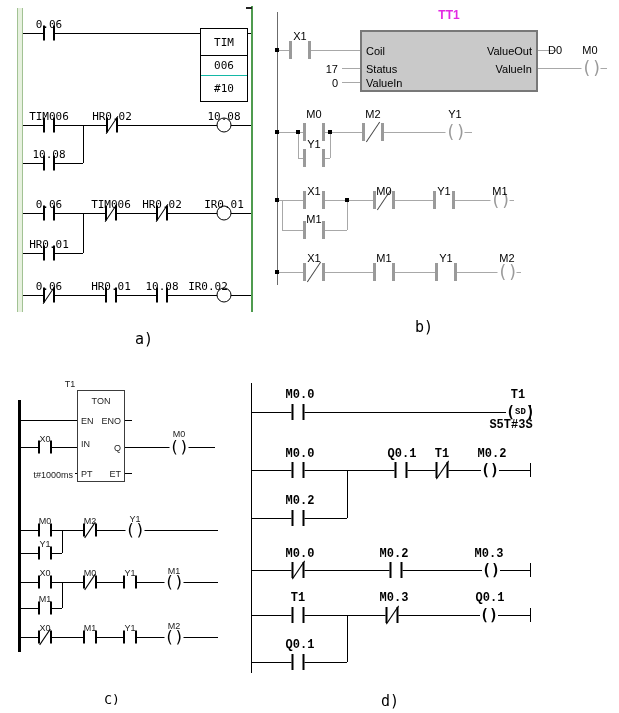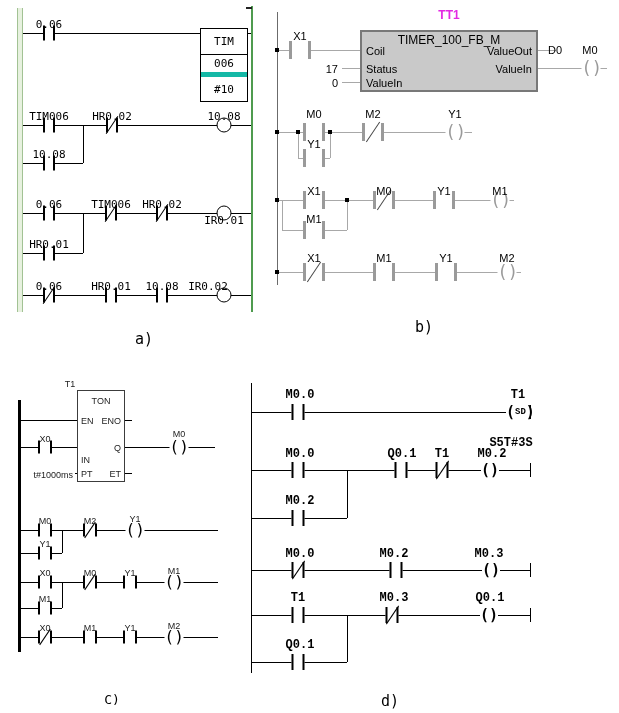--- a/index.html
+++ b/index.html
@@ -52,21 +52,21 @@
   .railband{position:absolute;left:17px;top:8px;width:4px;height:304px;background:#e7f1df;
             border-left:1px solid #a2c294;border-right:1px solid #a2c294;z-index:2}
   .raila{position:absolute;left:251px;top:6px;width:2px;height:306px;background:#4f9b4f;z-index:2}
   .railtick{position:absolute;left:246px;top:7px;width:6px;height:2px;background:#222;z-index:2}
 
   
   .timbox{position:absolute;left:200px;top:28px;width:48px;height:74px;border:1px solid #000;
           background:#fff;z-index:2;display:flex;flex-direction:column;box-sizing:border-box}
   .timbox .row{display:flex;align-items:center;justify-content:center;font:11px "DejaVu Sans Mono",monospace}
   .timbox .r1{height:26px;border-bottom:1px solid #000}
-  .timbox .r2{height:19px;border-bottom:5px solid #14b8a6}
+  .timbox .r2{height:19px;border-bottom:1px solid #14b8a6}
   .timbox .r3{height:25px}
 
   .fbb{position:absolute;left:360px;top:30px;width:178px;height:62px;background:#c9c9c9;
        border:2px solid #787878;z-index:2;box-sizing:border-box}
   .fbb .t{position:absolute;left:0;right:0;top:1px;text-align:center;font:12px "Liberation Sans",sans-serif}
   .fbb .pin{position:absolute;font:11px "Liberation Sans",sans-serif;white-space:nowrap}
 
   .tonbox{position:absolute;left:77px;top:390px;width:48px;height:92px;border:1px solid #3c3c3c;
           background:#fff;z-index:2;box-sizing:border-box}
   .tonbox .t{position:absolute;left:0;right:0;top:5px;text-align:center;font:9px "Liberation Sans",sans-serif;color:#222}
@@ -132,21 +132,21 @@
         <i class="sl"></i>
       </div>
     <div class="lbl fa" style="left:111px;top:198px">TIM006</div>
     <div class="ct nc" style="left:162px;top:213px">
         <i class="bl"></i>
         <i class="br"></i>
         <i class="sl"></i>
       </div>
     <div class="lbl fa" style="left:162px;top:198px">HR0.02</div>
     <div class="ccoil" style="left:224px;top:213px"></div>
-    <div class="lbl fa" style="left:224px;top:214px">IR0.01</div>
+    <div class="lbl fa" style="left:224px;top:198px">IR0.01</div>
     <div class="ct" style="left:49px;top:253px">
         <i class="bl"></i>
         <i class="br"></i>
       </div>
     <div class="lbl fa" style="left:49px;top:238px">HR0.01</div>
 
     <div class="ct nc" style="left:49px;top:295px">
         <i class="bl"></i>
         <i class="br"></i>
         <i class="sl"></i>
@@ -177,21 +177,20 @@
     <div class="dot" style="left:347px;top:200px"></div>
     <div class="dot" style="left:277px;top:272px"></div>
 
     <div class="ct" style="left:300px;top:50px">
         <i class="bl"></i>
         <i class="br"></i>
       </div>
     <div class="lbl fb" style="left:300px;top:30px">X1</div>
     <div class="lbl tag" style="left:449px;top:8px">TT1</div>
     <div class="fbb">
-      <div class="t">TIMER_100_FB_M</div>
       <div class="pin" style="left:4px;top:13px">Coil</div>
       <div class="pin" style="left:4px;top:31px">Status</div>
       <div class="pin" style="left:4px;top:45px">ValueIn</div>
       <div class="pin" style="right:4px;top:13px">ValueOut</div>
       <div class="pin" style="right:4px;top:31px">ValueIn</div>
     </div>
     <div class="lbl fb ra" style="left:338px;top:63px">17</div>
     <div class="lbl fb ra" style="left:338px;top:77px">0</div>
     <div class="lbl fb la" style="left:548px;top:44px">D0</div>
     <div class="lbl fb" style="left:590px;top:44px">M0</div>
@@ -261,21 +260,21 @@
 
     <div class="lbl cap" style="left:424px;top:318px">b)</div>
   </div>
 
   <div class="panel pc">
     <div class="lbl fc" style="left:70px;top:379px">T1</div>
     <div class="tonbox">
       <div class="t">TON</div>
       <div class="pin" style="left:3px;top:25px">EN</div>
       <div class="pin" style="right:3px;top:25px">ENO</div>
-      <div class="pin" style="left:3px;top:64px">IN</div>
+      <div class="pin" style="left:3px;top:48px">IN</div>
       <div class="pin" style="right:3px;top:52px">Q</div>
       <div class="pin" style="left:3px;top:78px">PT</div>
       <div class="pin" style="right:3px;top:78px">ET</div>
     </div>
     <div class="ct" style="left:45px;top:447px">
         <i class="bl"></i>
         <i class="br"></i>
       </div>
     <div class="lbl fc" style="left:45px;top:434px">X0</div>
     <div class="lbl fc ra" style="left:73px;top:470px">t#1000ms</div>
@@ -350,21 +349,21 @@
   <div class="panel pd">
     <div class="ct" style="left:298px;top:412px">
         <i class="bl"></i>
         <i class="br"></i>
       </div>
     <div class="lbl fd" style="left:300px;top:388px">M0.0</div>
     <div class="pcoil wide" style="left:518px;top:412px">
         <span class="mid">SD</span>
       </div>
     <div class="lbl fd" style="left:518px;top:388px">T1</div>
-    <div class="lbl fd" style="left:511px;top:436px">S5T#3S</div>
+    <div class="lbl fd" style="left:511px;top:418px">S5T#3S</div>
 
     <div class="ct" style="left:298px;top:470px">
         <i class="bl"></i>
         <i class="br"></i>
       </div>
     <div class="lbl fd" style="left:300px;top:447px">M0.0</div>
     <div class="ct" style="left:401px;top:470px">
         <i class="bl"></i>
         <i class="br"></i>
       </div>

